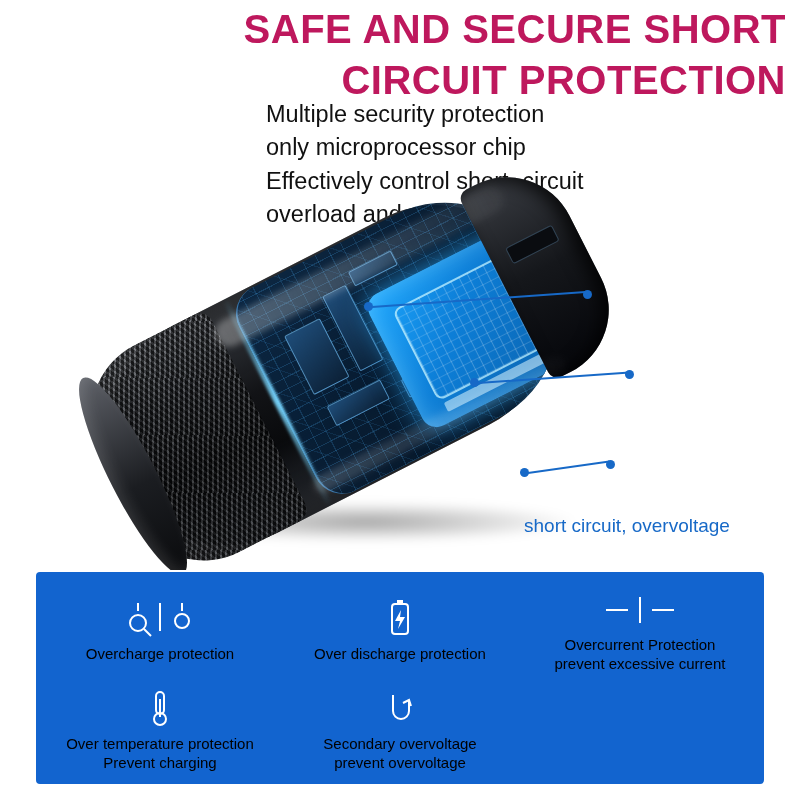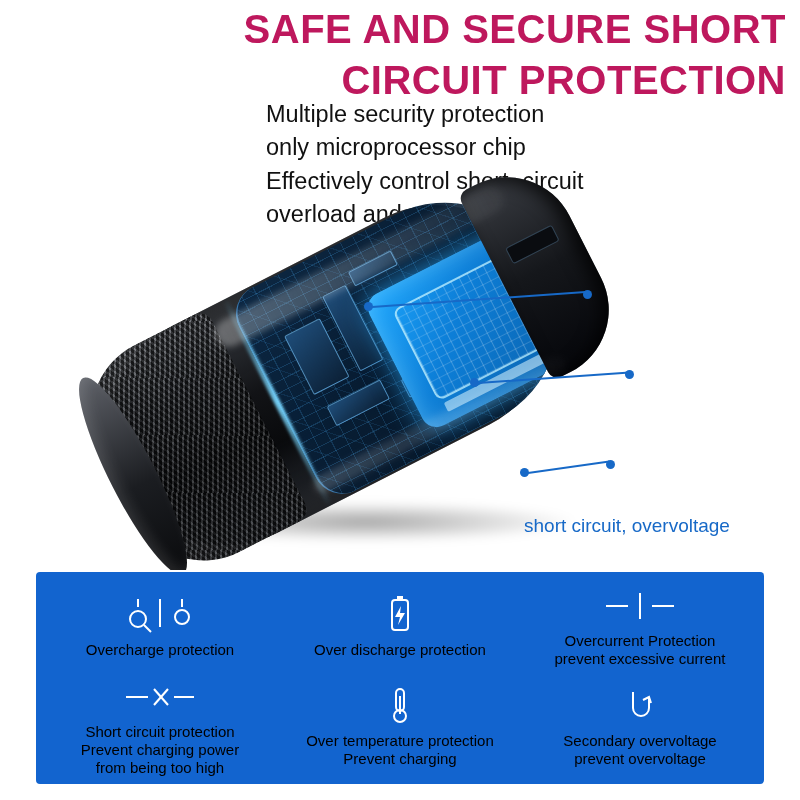--- a/index.html
+++ b/index.html
@@ -339,35 +339,20 @@
           <line x1="40" y1="2" x2="40" y2="28" stroke="#fff" stroke-width="2"></line>
           <line x1="52" y1="15" x2="74" y2="15" stroke="#fff" stroke-width="2"></line>
         </svg>
       </div>
       <div class="txt">
         <span>Overcurrent Protection</span>
         <span>prevent excessive current</span>
       </div>
     </div>
 
-    <div class="cell">
-      <div class="ico">
-        <svg width="80" height="28" viewBox="0 0 80 28">
-          <line x1="6" y1="14" x2="28" y2="14" stroke="#fff" stroke-width="2"></line>
-          <line x1="34" y1="6" x2="48" y2="22" stroke="#fff" stroke-width="2"></line>
-          <line x1="48" y1="6" x2="34" y2="22" stroke="#fff" stroke-width="2"></line>
-          <line x1="54" y1="14" x2="74" y2="14" stroke="#fff" stroke-width="2"></line>
-        </svg>
-      </div>
-      <div class="txt">
-        <span>Short circuit protection</span>
-        <span>Prevent charging power</span>
-        <span>from being too high</span>
-      </div>
-    </div>
 
     <div class="cell">
       <div class="ico">
         <svg width="26" height="40" viewBox="0 0 26 40">
           <rect x="9" y="3" width="8" height="22" rx="4" fill="none" stroke="#fff" stroke-width="2"></rect>
           <circle cx="13" cy="30" r="6" fill="none" stroke="#fff" stroke-width="2"></circle>
           <line x1="13" y1="10" x2="13" y2="28" stroke="#fff" stroke-width="2"></line>
         </svg>
       </div>
       <div class="txt">

